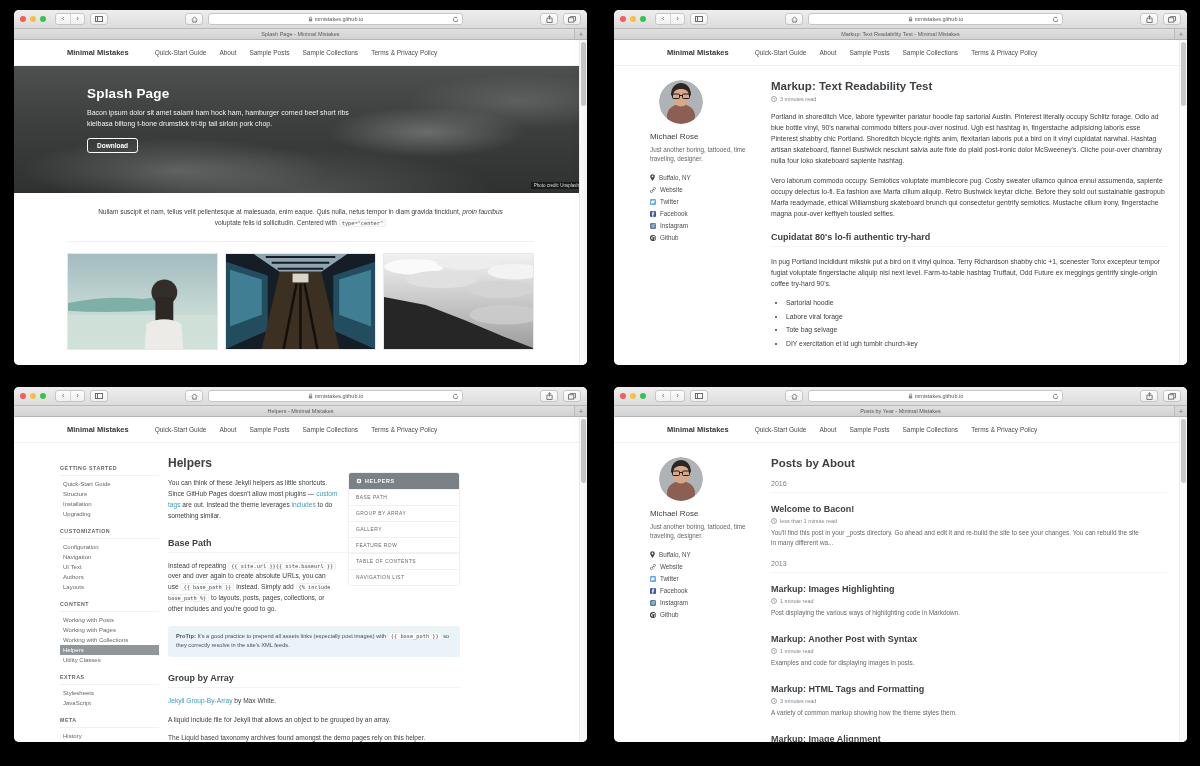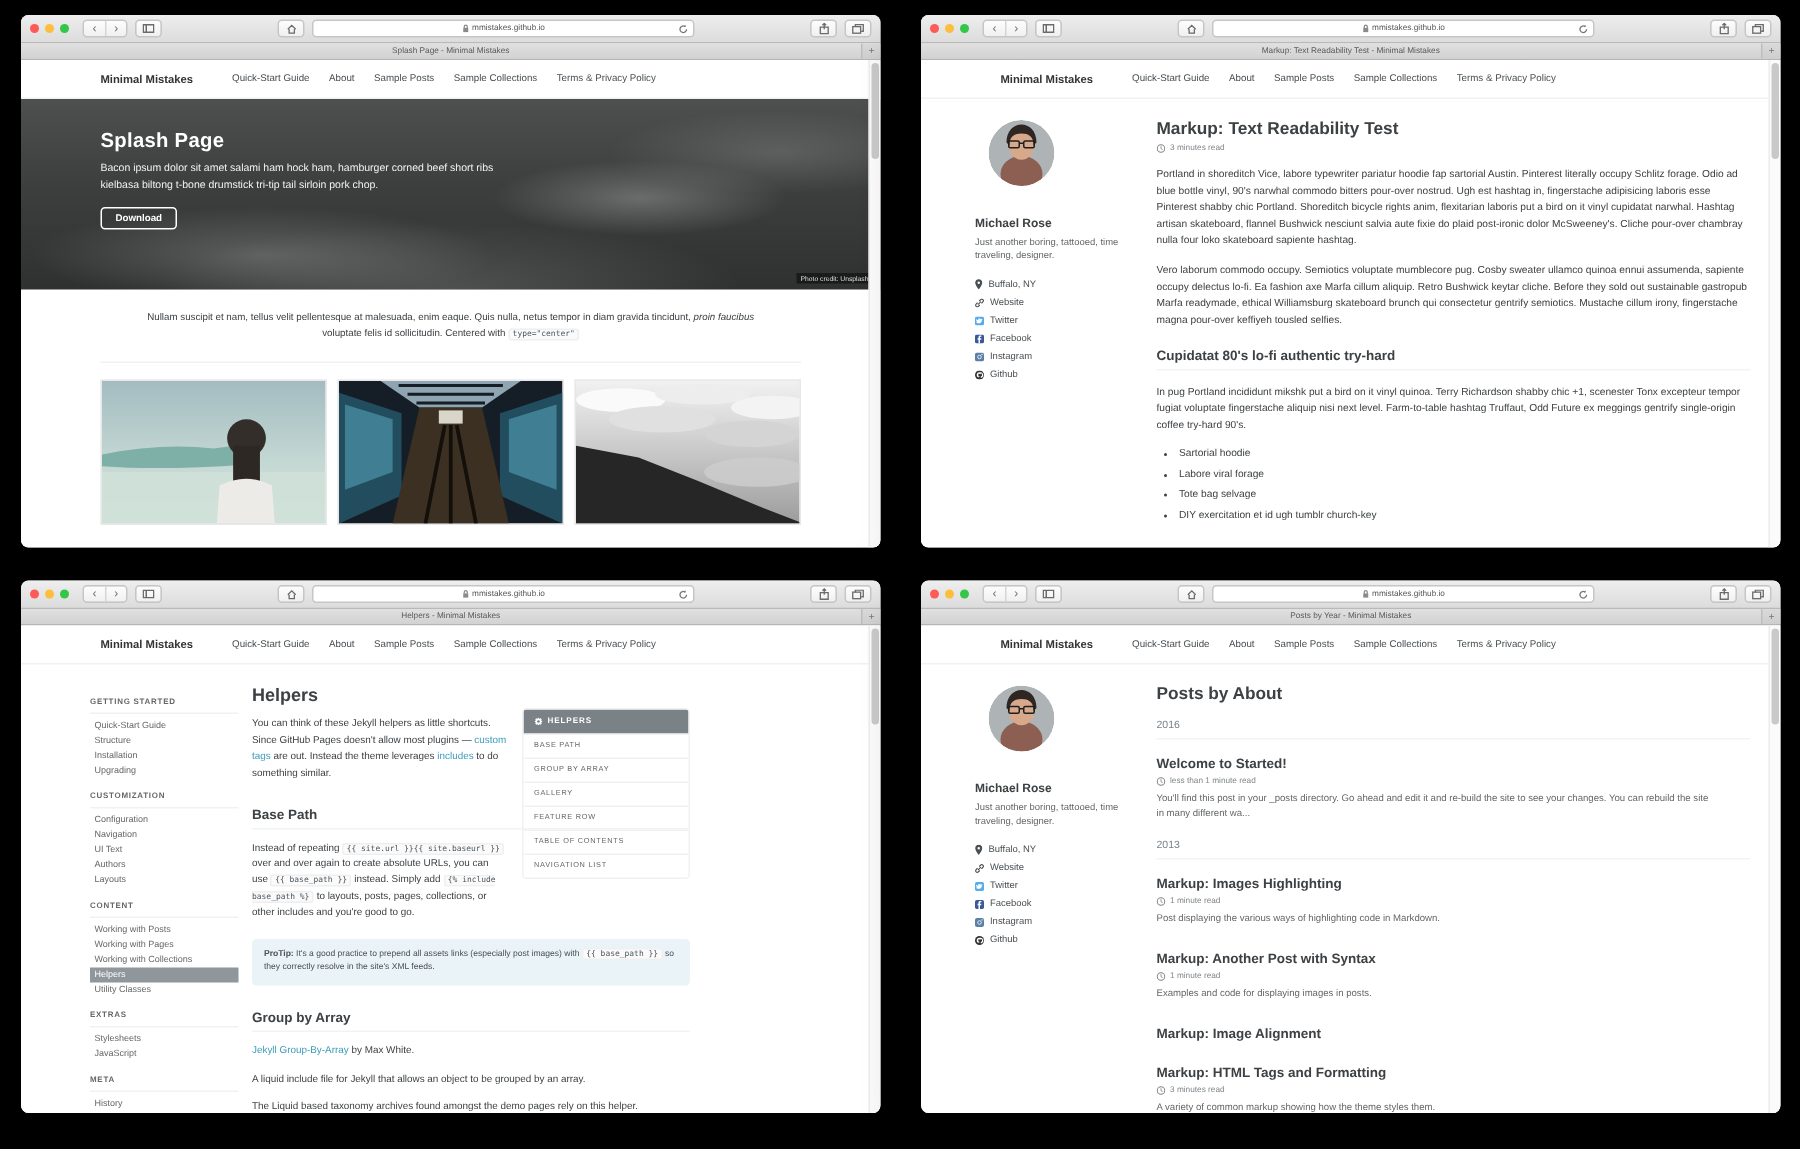--- a/index.html
+++ b/index.html
@@ -44,42 +44,42 @@
   .mnav { display:flex; gap:13px; }
   .mnav span { font-size:6.5px; color:#494e52; cursor:pointer; }
 
   
   .hero { position:relative; height:127px; color:#fff;
       background:
         radial-gradient(ellipse 140px 36px at 72% 52%, rgba(214,219,216,.30), transparent 70%),
         radial-gradient(ellipse 220px 46px at 28% 82%, rgba(206,211,208,.26), transparent 70%),
         radial-gradient(ellipse 160px 40px at 88% 28%, rgba(196,201,198,.20), transparent 70%),
         radial-gradient(ellipse 260px 60px at 50% 100%, rgba(222,226,223,.18), transparent 75%),
-        linear-gradient(180deg,#4d504e 0%,#3c3f3d 45%,#2e312f 100%); }
+        linear-gradient(180deg,#4d504e 0%,#3c3f3d 45%,#2e312f 100%); padding-left: 20px; }
   .hero-inner { padding:20px 0 0 53px; max-width:330px; }
   .hero-title { font-size:13.5px; font-weight:bold; letter-spacing:.2px; }
   .hero-excerpt { margin-top:6px; font-size:7px; line-height:1.6; color:#f2f2f2; }
   .hero-btn { display:inline-block; margin-top:9px; border:1px solid #fff; border-radius:3px;
               padding:3px 9px; font-size:6.5px; font-weight:bold; color:#fff; cursor:pointer; }
   .credit { position:absolute; right:5px; bottom:4px; font-size:4.5px; color:#ddd;
             background:rgba(0,0,0,.45); padding:1px 3px; }
   .centered-p { width:410px; margin:13px auto 0; text-align:center; font-size:6.5px; line-height:1.75;
                 color:#3d4144; }
   .codespan { font-family:"DejaVu Sans Mono","Liberation Mono",monospace; font-size:5.3px;
               background:#fafafa; border:1px solid #efefef; border-radius:2px; padding:0 2px; color:#49555e; }
   .rule { border:none; border-top:1px solid #f0f1f1; margin:12px 53px 0; }
   .feature-row { display:flex; gap:7px; padding:11px 0 0 53px; }
   .feature { width:151px; height:97px; border:1px solid #e8e8e8; background:#eee; }
   .feature svg { display:block; width:100%; height:100%; }
 
   
   .layout { display:flex; padding:14px 14px 0 36px; gap:17px; }
   .sb-author { width:104px; flex:none; }
   .avatar { width:44px; height:44px; border-radius:50%; overflow:hidden; margin-left:9px; }
-  .a-name { margin-top:20px; font-size:8px; font-weight:bold; color:#3d4144; }
+  .a-name { margin-top:8px; font-size:8px; font-weight:normal; color:#3d4144; }
   .a-bio { margin-top:4px; font-size:6.3px; color:#646769; line-height:1.5; }
   .a-links { margin-top:8px; }
   .alink { display:flex; align-items:center; gap:4px; padding:2.5px 0; font-size:6.3px; color:#494e52; cursor:pointer; }
   .alink svg { flex:none; }
   .art { flex:1; min-width:0; padding-right:6px; }
   .art-title { font-size:11.5px; font-weight:bold; color:#3d4144; }
   .meta { display:flex; align-items:center; gap:3px; margin-top:4px; font-size:5.5px; color:#80868a; }
   .para { margin-top:9px; font-size:6.8px; line-height:1.62; color:#3d4144; }
   .h2 { margin-top:13px; font-size:9px; font-weight:bold; color:#3d4144;
         border-bottom:1px solid #f2f3f3; padding-bottom:4px; }
@@ -664,21 +664,21 @@
                 <path d="M4 1.6 a2.4 2.4 0 0 0 -.8 4.7 c.1 0 .2 0 .2-.1 v-.5 c-.7.1-.8-.3-.9-.4 0 0 .5 0 .6.2 .3.4.7.3.9.2 0-.2.1-.3.2-.4 -.8-.1-1.3-.5-1.3-1.2 0-.3.1-.5.3-.7 0-.1-.1-.4 0-.7 0 0 .3 0 .8.3 a2.7 2.7 0 0 1 1.2 0 c.5-.3.8-.3.8-.3 .1.3 0 .6 0 .7 .2.2.3.4.3.7 0 .7-.5 1.1-1.3 1.2 .1.1.2.3.2.6 v.6 c0 .1.1.1.2.1 A2.4 2.4 0 0 0 4 1.6 z" fill="#fff"></path>
               </svg>
             <span>Github</span>
           </div>
         </div>
       </div>
       <div class="art">
         <div class="art-title">Posts by About</div>
         <div class="year">2016</div>
         <div class="post">
-          <div class="post-title">Welcome to Started!</div>
+          <div class="post-title">Welcome to Bacon!</div>
           <div class="meta">
             <svg class="ico" width="6" height="6" viewBox="0 0 12 12">
                 <circle cx="6" cy="6" r="5" fill="none" stroke="#80868a" stroke-width="1.4"></circle>
                 <path d="M6 3 v3.2 L8.1 7.4" fill="none" stroke="#80868a" stroke-width="1.2"></path>
               </svg>
             <span>less than 1 minute read</span>
           </div>
           <div class="excerpt">You'll find this post in your _posts directory. Go ahead and edit it and re-build the site to see your changes. You can rebuild the site in many different wa...</div>
         </div>
         <div class="year">2013</div>
@@ -698,33 +698,33 @@
           <div class="meta">
             <svg class="ico" width="6" height="6" viewBox="0 0 12 12">
                 <circle cx="6" cy="6" r="5" fill="none" stroke="#80868a" stroke-width="1.4"></circle>
                 <path d="M6 3 v3.2 L8.1 7.4" fill="none" stroke="#80868a" stroke-width="1.2"></path>
               </svg>
             <span>1 minute read</span>
           </div>
           <div class="excerpt">Examples and code for displaying images in posts.</div>
         </div>
         <div class="post" style="margin-top:16px;">
-          <div class="post-title">Markup: Image Alignment</div>
-
-        </div>
-        <div class="post" style="margin-top:16px;">
           <div class="post-title">Markup: HTML Tags and Formatting</div>
           <div class="meta">
             <svg class="ico" width="6" height="6" viewBox="0 0 12 12">
                 <circle cx="6" cy="6" r="5" fill="none" stroke="#80868a" stroke-width="1.4"></circle>
                 <path d="M6 3 v3.2 L8.1 7.4" fill="none" stroke="#80868a" stroke-width="1.2"></path>
               </svg>
             <span>3 minutes read</span>
           </div>
           <div class="excerpt">A variety of common markup showing how the theme styles them.</div>
         </div>
+        <div class="post" style="margin-top:16px;">
+          <div class="post-title">Markup: Image Alignment</div>
+
+        </div>
       </div>
     </div>
     <div class="scroll">
         <div class="thumb"></div>
       </div>
   </div>
 </div>
 
 </body></html>

